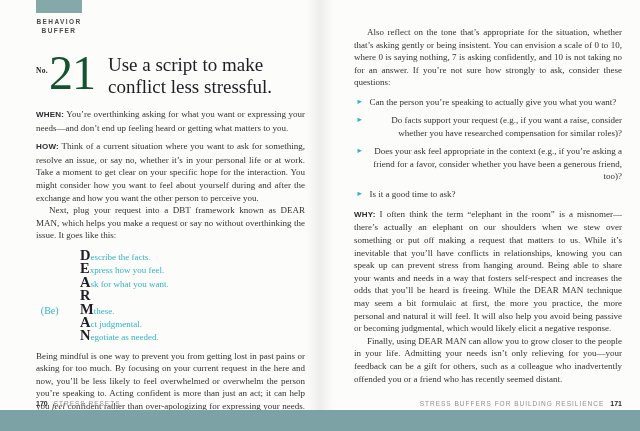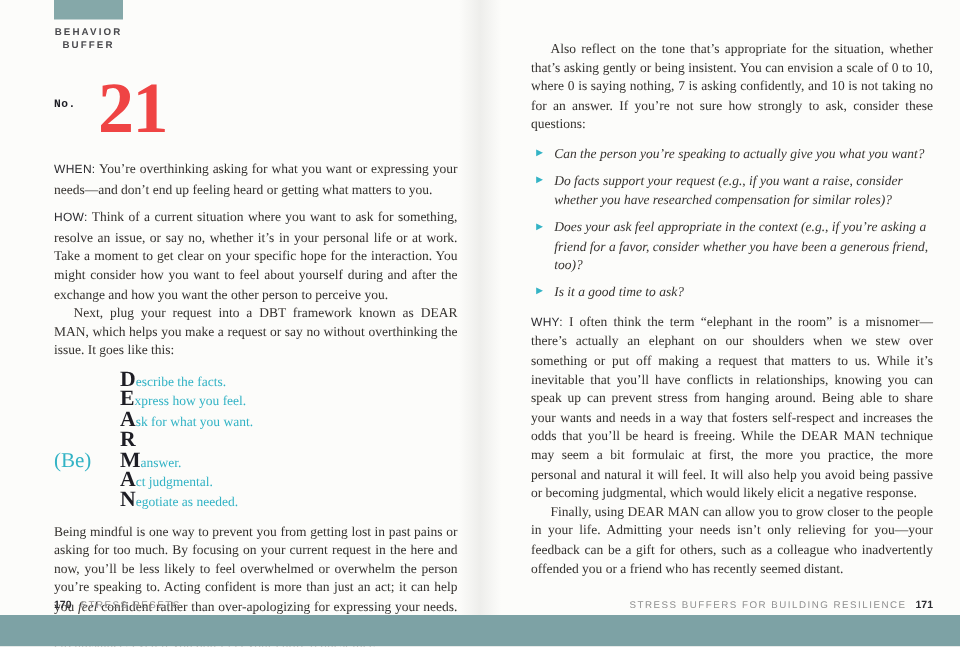--- a/index.html
+++ b/index.html
@@ -14,44 +14,44 @@
   .page-right{left:320px;width:320px;padding:0 18px 0 34px;}
 
   
   .badge{width:46px;text-align:center;}
   .badge-rect{width:46px;height:13px;background:#85a8a9;}
   .badge-text{margin-top:5px;font-family:"Liberation Sans",sans-serif;font-size:6.5px;
           font-weight:bold;letter-spacing:1.4px;color:#4a4a4e;line-height:8.5px;}
 
   
   .heading{display:flex;align-items:flex-start;margin-top:15px;}
-  .no-label{font-size:7.5px;font-weight:bold;color:#1d1d24;margin-top:16px;letter-spacing:0.3px;font-family:Liberation Mono, monospace;}
-  .big-number{font-size:48px;font-weight:bold;line-height:46px;color:#ef4444;margin-left:15px;letter-spacing:-1px;}
+  .no-label{font-size:7.5px;font-weight:bold;color:#1d1d24;margin-top:16px;letter-spacing:0.3px;}
+  .big-number{font-size:48px;font-weight:normal;line-height:46px;color:#14532d;margin-left:1px;letter-spacing:-1px;}
   .title{font-size:19px;line-height:22px;color:#1d1d24;margin-left:13px;margin-top:4px;}
 
   
   .body{margin-top:10px;font-size:9px;line-height:12.6px;text-align:justify;}
   .body p{margin:0;}
   .para-gap{margin-top:6px !important;}
   .indent{text-indent:13px;}
-  .label{font-family:"Liberation Sans",sans-serif;font-weight:normal;font-size:8px;letter-spacing:0.2px;color:#2b2b30;}
+  .label{font-family:"Liberation Sans",sans-serif;font-weight:bold;font-size:8px;letter-spacing:0.2px;color:#2b2b30;}
   .em{font-style:italic;}
 
   
   .dearman{margin:7px 0 7px 0;}
   .dm-row{display:flex;align-items:baseline;height:13.4px;}
-  .dm-pre{width:30px;text-align:left;color:#33b3c5;font-size:14px;padding-right:14px;white-space:pre;}
+  .dm-pre{width:30px;text-align:center;color:#33b3c5;font-size:10px;padding-right:14px;white-space:pre;}
   .dm-letter{font-size:14.5px;font-weight:bold;color:#1d1d24;}
   .dm-rest{color:#33b3c5;font-size:9px;}
 
   
   .q-list{margin:7px 0 7px 2px;}
   .q-item{display:flex;margin-top:6px;text-align:left;}
   .q-bullet{color:#33b3c5;font-size:7.5px;line-height:12.4px;margin-right:6px;flex:0 0 auto;}
-  .q-text{font-style:italic;font-size:9px;line-height:12.4px;}
+  .q-text{font-size:9px;line-height:12.4px;text-align:right;}
 
   
   .footer{position:absolute;bottom:3px;font-family:"Liberation Sans",sans-serif;
           font-size:6.5px;letter-spacing:1px;color:#8f8f8f;}
   .footer-left{left:36px;}
   .footer-right{right:18px;text-align:right;}
   .page-num{color:#2b2b30;font-weight:bold;font-size:7px;letter-spacing:0;}
   .footer .sep{display:inline-block;width:6px;}
 </style>
 </head>
@@ -65,20 +65,24 @@
       <div class="badge-rect"></div>
       <div class="badge-text">
         <div>BEHAVIOR</div>
         <div>BUFFER</div>
       </div>
     </div>
 
     <div class="heading">
       <span class="no-label">No.</span>
       <span class="big-number">21</span>
+      <span class="title">
+        <span>Use a script to make</span><br>
+        <span>conflict less stressful.</span>
+      </span>
     </div>
 
     <div class="body">
       <p><span class="label">WHEN:</span><span> You’re overthinking asking for what you want or expressing your needs—and don’t end up feeling heard or getting what matters to you.</span></p>
 
       <p class="para-gap"><span class="label">HOW:</span><span> Think of a current situation where you want to ask for something, resolve an issue, or say no, whether it’s in your personal life or at work. Take a moment to get clear on your specific hope for the interaction. You might consider how you want to feel about yourself during and after the exchange and how you want the other person to perceive you.</span></p>
 
       <p class="indent">Next, plug your request into a DBT framework known as DEAR MAN, which helps you make a request or say no without overthinking the issue. It goes like this:</p>
 
       <div class="dearman">
@@ -97,21 +101,21 @@
             <span class="dm-letter">A</span>
             <span class="dm-rest">sk for what you want.</span>
         </div>
         <div class="dm-row">
           <span class="dm-pre"></span>
             <span class="dm-letter">R</span>
         </div>
         <div class="dm-row">
           <span class="dm-pre">(Be) </span>
             <span class="dm-letter">M</span>
-            <span class="dm-rest">answer.</span>
+            <span class="dm-rest">these.</span>
         </div>
         <div class="dm-row">
           <span class="dm-pre"></span>
             <span class="dm-letter">A</span>
             <span class="dm-rest">ct judgmental.</span>
         </div>
         <div class="dm-row">
           <span class="dm-pre"></span>
             <span class="dm-letter">N</span>
             <span class="dm-rest">egotiate as needed.</span>

